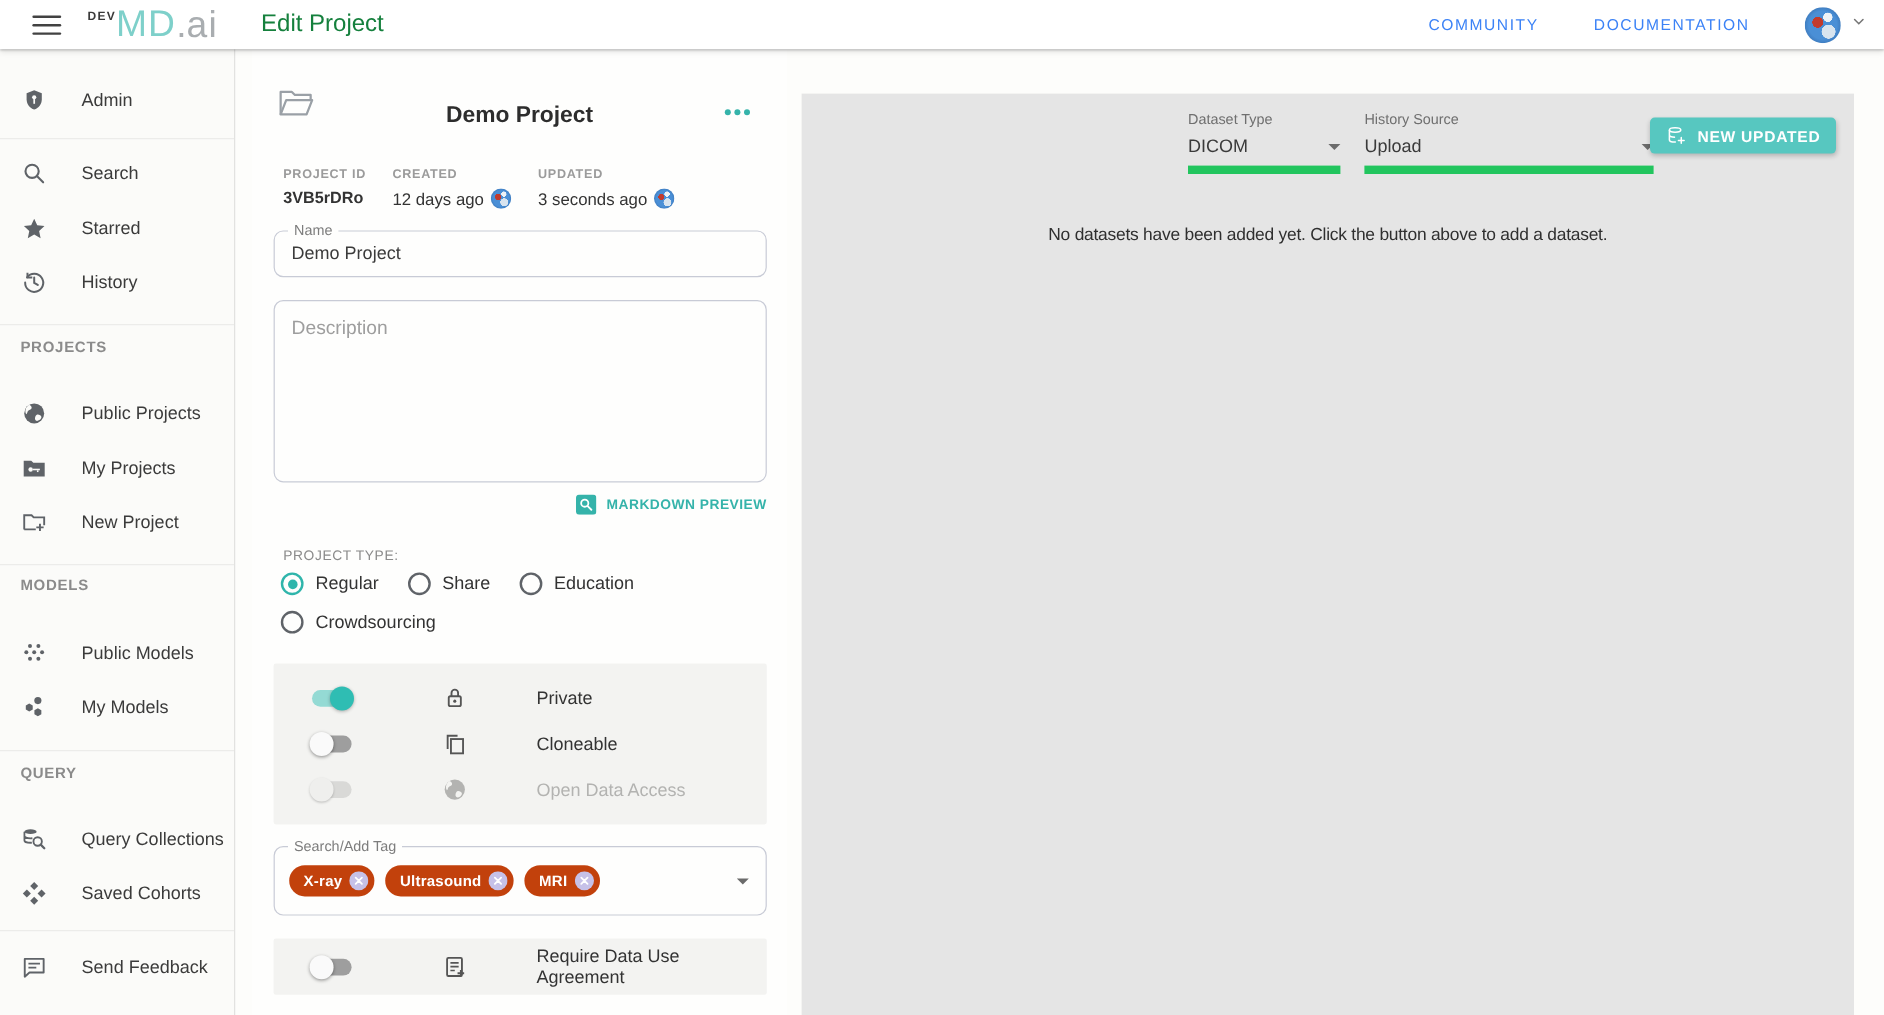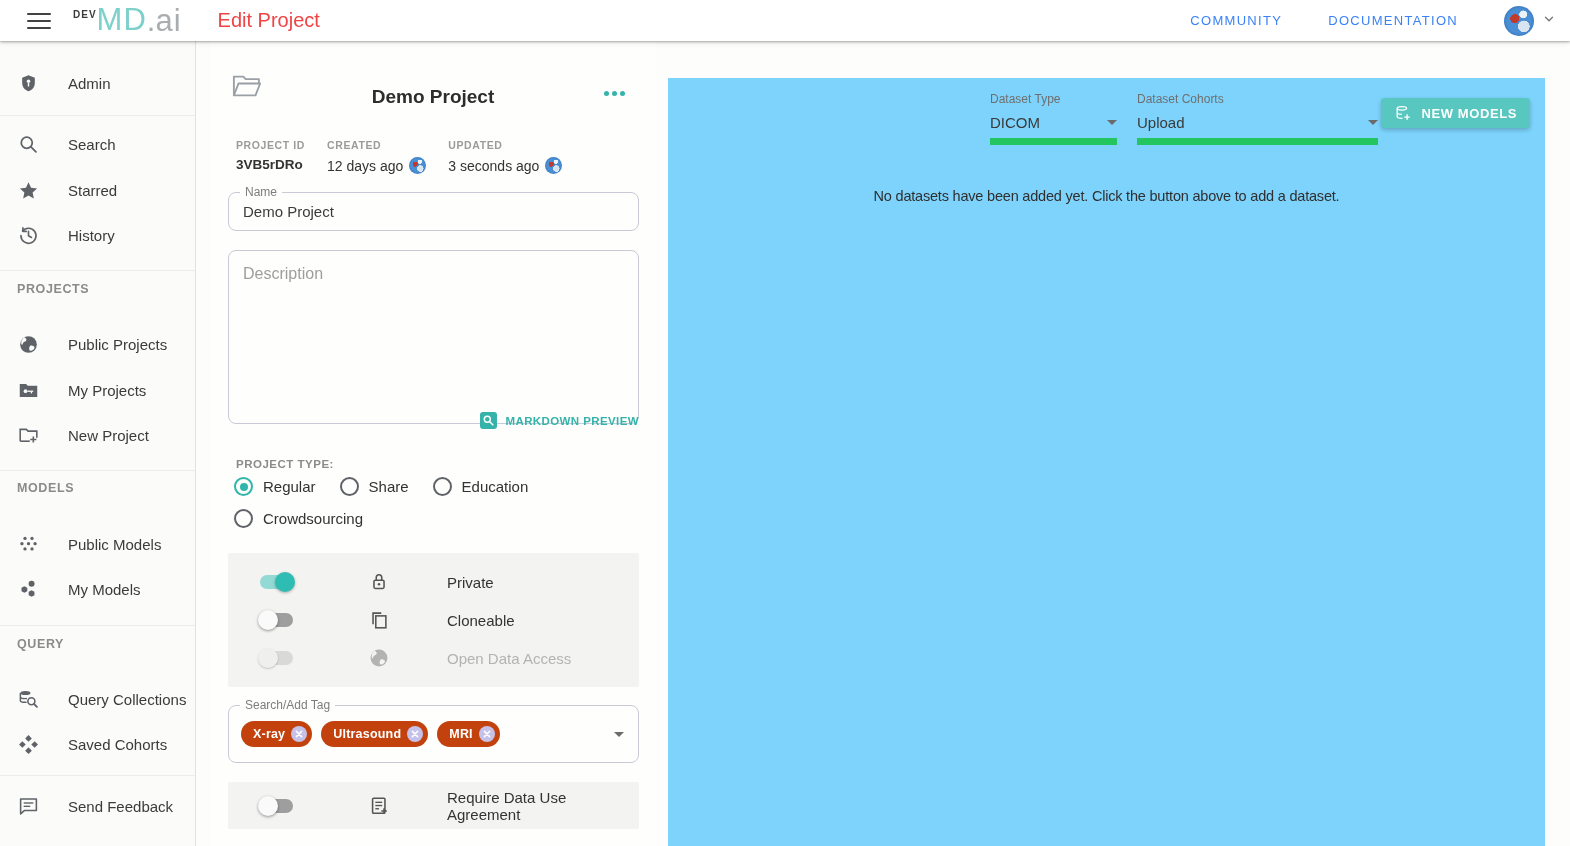--- a/index.html
+++ b/index.html
@@ -15,21 +15,21 @@
     box-shadow:0 1px 2px rgba(0,0,0,.28), 0 2px 5px rgba(0,0,0,.10);
     display:flex; align-items:center; z-index:10;padding-left:12px;
   }
   .hamburger { width:24px; height:16px; margin-left:15px; display:flex; flex-direction:column; justify-content:space-between; cursor:pointer; }
   .hamburger span { display:block; height:2px; background:#424242; border-radius:1px; }
   .logo { display:flex; align-items:flex-start; margin-left:22px; cursor:pointer; }
   .logo .env { font-size:10px; font-weight:700; letter-spacing:1px; color:#3a3a3a; margin-top:4px; }
   .logo .md { font-size:31px; line-height:31px; font-weight:300; color:#7ed0ca; letter-spacing:1px; margin-top:-1px;}
   .logo .dot { font-size:31px; line-height:31px; font-weight:300; color:#a9adb0; }
   .logo .ai { font-size:31px; line-height:31px; font-weight:400; color:#a9adb0; letter-spacing:1px;}
-  .page-title { font-size:20px; color:#ef4444; margin-left:36px; }
+  .page-title { font-size:20px; color:#15803d; margin-left:36px; }
   .nav-right { margin-left:auto; display:flex; align-items:center; }
   .nav-link { font-size:13px; letter-spacing:1.3px; font-weight:500; color:#3b82f6; margin-right:46px; cursor:pointer; }
   .avatar {
     width:30px; height:30px; border-radius:50%;
     background:
       radial-gradient(circle at 64% 28%, #eef2f6 0 13%, rgba(0,0,0,0) 14%),
       radial-gradient(circle at 36% 42%, #c23a2c 0 17%, rgba(0,0,0,0) 18%),
       radial-gradient(circle at 66% 68%, #d8e4ef 0 20%, rgba(0,0,0,0) 21%),
       radial-gradient(circle at 50% 50%, #4a8fd6 0 55%, #2b5d99 100%);
     flex:0 0 auto;
@@ -58,28 +58,28 @@
   .meta-row { position:absolute; left:26px; top:98px; display:flex; }
   .meta-col { margin-right:22px; }
   .meta-label { font-size:10.5px; font-weight:600; letter-spacing:.6px; color:#9b9b9b; margin-bottom:6px; }
   .meta-value { font-size:14px; color:#333; display:flex; align-items:center; }
   .meta-value.id { font-weight:700; font-size:13.5px; }
 
   .field { position:absolute; left:18px; width:411px; border:1px solid #c8cbd6; border-radius:8px; background:#fefefd; }
   .field-label { position:absolute; top:-8px; left:11px; background:#fefefd; padding:0 5px; font-size:12px; color:#7d7d7d; }
   .name-field { top:151px; height:39px; }
   .name-field input { width:100%; height:100%; border:0; outline:0; background:transparent; padding:0 14px; font-size:15px; color:#3b3b3b; font-family:inherit; }
-  .desc-field { top:209px; height:174px; }
+  .desc-field { top:209px; height:152px; }
   .desc-field textarea { width:100%; height:100%; border:0; outline:0; background:transparent; resize:none; padding:14px; font-size:16px; color:#3b3b3b; font-family:inherit; }
   .desc-field textarea::placeholder, .name-field input::placeholder { color:#9e9e9e; }
 
   .markdown-preview { position:absolute; top:371px; right:17px; display:flex; align-items:center; cursor:pointer; }
   .markdown-preview .mp-text { font-size:11.5px; font-weight:700; letter-spacing:.4px; color:#35b3aa; margin-left:8px; }
 
-  .type-label { position:absolute; left:26px; top:417px; font-size:11.5px; font-weight:700; letter-spacing:.5px; color:#8b8b8b; }
+  .type-label { position:absolute; left:26px; top:417px; font-size:11.5px; font-weight:400; letter-spacing:.5px; color:#8b8b8b; }
   .radio-row { position:absolute; left:24px; display:flex; align-items:center; }
   .radio-row.r1 { top:436px; }
   .radio-row.r2 { top:468px; }
   .radio-item { display:flex; align-items:center; margin-right:24px; cursor:pointer; }
   .radio-circle { width:19px; height:19px; border-radius:50%; border:2px solid #5f6368; position:relative; flex:0 0 auto; }
   .radio-item.selected .radio-circle { border-color:#2fb5ab; }
   .radio-item.selected .radio-circle::after { content:""; position:absolute; left:3.5px; top:3.5px; width:8px; height:8px; border-radius:50%; background:#2fb5ab; }
   .radio-label { font-size:15px; color:#333; margin-left:10px; }
 
   .gray-section { position:absolute; left:18px; width:411px; background:#f3f3f1; border-radius:2px; }
@@ -100,21 +100,21 @@
   .tag-field { top:664px; height:58px; }
   .tag-wrap { display:flex; align-items:center; padding:15px 0 0 12px; }
   .tag-pill { display:flex; align-items:center; background:#c2410c; border-radius:13px; height:26px; padding:0 5px 0 12px; margin-right:9px; cursor:default; }
   .tag-text { color:#ffffff; font-size:12.5px; font-weight:700; letter-spacing:.2px; }
   .tag-x { width:16px; height:16px; margin-left:6px; cursor:pointer; position:relative; }
   .tag-x svg { display:block; }
   .caret { width:0; height:0; border-left:5px solid transparent; border-right:5px solid transparent; border-top:5px solid #6b6b6b; }
   .tag-caret { position:absolute; right:14px; top:26px; cursor:pointer; }
 
   
-  .datasets-panel { position:absolute; left:668px; top:78px; width:877px; bottom:0; background:#7dd3fc; }
+  .datasets-panel { position:absolute; left:668px; top:78px; width:877px; bottom:0; background:#e5e5e5; }
   .ds-select { position:absolute; top:14px; }
   .ds-type { left:322px; width:127px; }
   .ds-source { left:469px; width:241px; }
   .ds-label { font-size:12px; color:#6f6f6f; margin-bottom:8px; }
   .ds-value-row { display:flex; align-items:center; justify-content:space-between; border-bottom:7px solid #22c55e; padding-bottom:7px; cursor:pointer; }
   .ds-value { font-size:15px; color:#3a3a3a; }
   .new-dataset-btn {
     position:absolute; right:15px; top:20px; height:30px; padding:0 13px;
     background:#57c7c0; border:0; border-radius:4px; box-shadow:0 2px 4px rgba(0,0,0,.22);
     display:flex; align-items:center; cursor:pointer;
@@ -468,28 +468,28 @@
 
 <section class="datasets-panel">
   <div class="ds-select ds-type">
     <div class="ds-label">Dataset Type</div>
     <div class="ds-value-row">
       <span class="ds-value">DICOM</span>
       <span class="caret"></span>
     </div>
   </div>
   <div class="ds-select ds-source">
-    <div class="ds-label">Dataset Cohorts</div>
+    <div class="ds-label">History Source</div>
     <div class="ds-value-row">
       <span class="ds-value">Upload</span>
       <span class="caret"></span>
     </div>
   </div>
   <button class="new-dataset-btn">
     <svg width="19" height="19" viewBox="0 0 24 24">
         <ellipse cx="10" cy="5.5" rx="6" ry="2.3" fill="none" stroke="#ffffff" stroke-width="1.6"></ellipse>
         <path d="M4 5.5 v5.2 c0 1.2 2.7 2.3 6 2.3 M4 10.7 v5.2 c0 1.2 2.7 2.3 6 2.3 h.8" fill="none" stroke="#ffffff" stroke-width="1.6"></path>
         <path d="M16.5 13.5v6M13.5 16.5h6" stroke="#ffffff" stroke-width="1.6" fill="none" stroke-linecap="round"></path>
       </svg>
-    <span class="btn-text">NEW MODELS</span>
+    <span class="btn-text">NEW UPDATED</span>
   </button>
   <div class="empty-message">No datasets have been added yet. Click the button above to add a dataset.</div>
 </section>
 
 </body></html>

